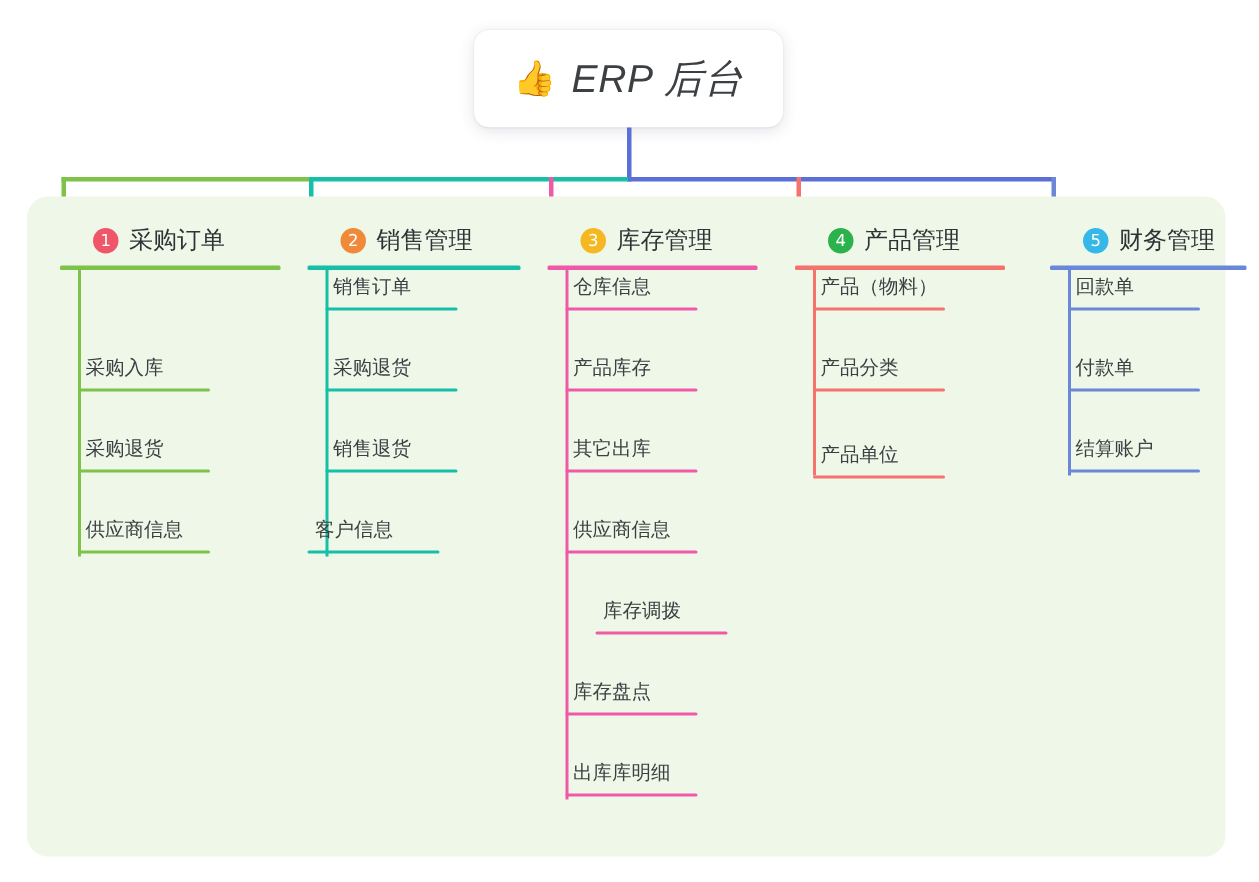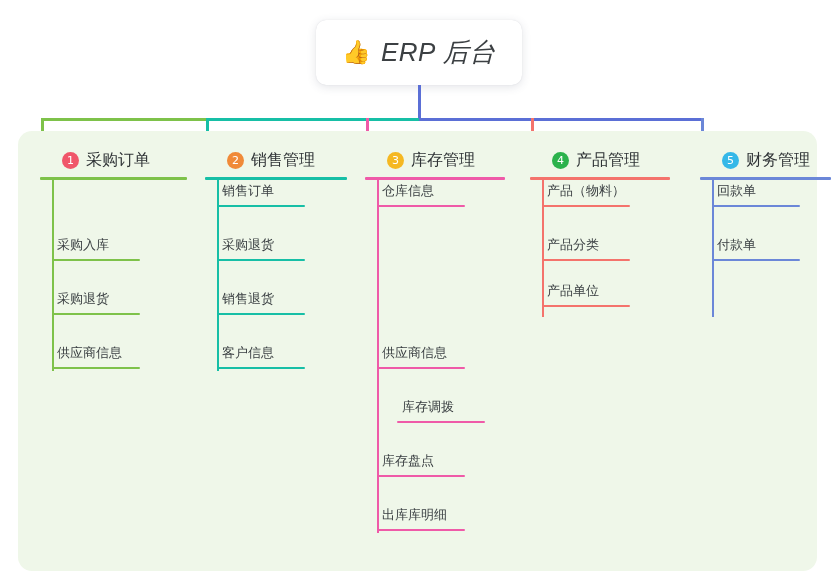--- a/index.html
+++ b/index.html
@@ -125,36 +125,44 @@
             <div class="leaf-rule" style="width: 88px; background: rgb(23, 191, 166);"></div>
           </div>
           <div class="leaf" style="left: 12px; top: 86px; width: 88px; height: 30px;">
             <div class="leaf-text">采购退货</div>
             <div class="leaf-rule" style="width: 88px; background: rgb(23, 191, 166);"></div>
           </div>
           <div class="leaf" style="left: 12px; top: 140px; width: 88px; height: 30px;">
             <div class="leaf-text">销售退货</div>
             <div class="leaf-rule" style="width: 88px; background: rgb(23, 191, 166);"></div>
           </div>
-          <div class="leaf" style="left: 12px; top: 194px; width: 88px; height: 30px;">
+          <div class="leaf" style="left: 0; top: 194px; width: 88px; height: 30px;">
             <div class="leaf-text">客户信息</div>
             <div class="leaf-rule" style="width: 88px; background: rgb(23, 191, 166);"></div>
           </div>
         </div>
         <div class="column" style="left: 347px; top: 14px;">
           <div class="col-head">
             <span class="badge" style="background: rgb(245, 184, 34);">3</span>
             <span class="col-title">库存管理</span>
           </div>
           <div class="head-rule" style="left: 0px; top: 32px; width: 140px; background: rgb(239, 90, 168);"></div>
           <div class="spine" style="left: 12px; top: 34px; height: 354px; background: rgb(239, 90, 168);"></div>
           <div class="leaf" style="left: 12px; top: 32px; width: 88px; height: 30px;">
             <div class="leaf-text">仓库信息</div>
             <div class="leaf-rule" style="width: 88px; background: rgb(239, 90, 168);"></div>
           </div>
+          <div class="leaf" style="left: 12px; top: 86px; width: 88px; height: 30px;">
+            <div class="leaf-text">产品库存</div>
+            <div class="leaf-rule" style="width: 88px; background: rgb(239, 90, 168);"></div>
+          </div>
+          <div class="leaf" style="left: 12px; top: 140px; width: 88px; height: 30px;">
+            <div class="leaf-text">其它出库</div>
+            <div class="leaf-rule" style="width: 88px; background: rgb(239, 90, 168);"></div>
+          </div>
           <div class="leaf" style="left: 12px; top: 194px; width: 88px; height: 30px;">
             <div class="leaf-text">供应商信息</div>
             <div class="leaf-rule" style="width: 88px; background: rgb(239, 90, 168);"></div>
           </div>
           <div class="leaf" style="left: 12px; top: 248px; width: 88px; height: 30px; margin-left: 20px;">
             <div class="leaf-text">库存调拨</div>
             <div class="leaf-rule" style="width: 88px; background: rgb(239, 90, 168);"></div>
           </div>
           <div class="leaf" style="left: 12px; top: 302px; width: 88px; height: 30px;">
             <div class="leaf-text">库存盘点</div>
@@ -173,37 +181,41 @@
           <div class="head-rule" style="left: 0px; top: 32px; width: 140px; background: rgb(244, 115, 108);"></div>
           <div class="spine" style="left: 12px; top: 34px; height: 138px; background: rgb(244, 115, 108);"></div>
           <div class="leaf" style="left: 12px; top: 32px; width: 88px; height: 30px;">
             <div class="leaf-text">产品（物料）</div>
             <div class="leaf-rule" style="width: 88px; background: rgb(244, 115, 108);"></div>
           </div>
           <div class="leaf" style="left: 12px; top: 86px; width: 88px; height: 30px;">
             <div class="leaf-text">产品分类</div>
             <div class="leaf-rule" style="width: 88px; background: rgb(244, 115, 108);"></div>
           </div>
-          <div class="leaf" style="left: 12px; top: 132px; width: 88px; height: 30px;">
+          <div class="leaf" style="left: 12px; top: 144px; width: 88px; height: 30px;">
             <div class="leaf-text">产品单位</div>
             <div class="leaf-rule" style="width: 88px; background: rgb(244, 115, 108);"></div>
           </div>
         </div>
         <div class="column" style="left: 682px; top: 14px;">
           <div class="col-head">
             <span class="badge" style="background: rgb(53, 184, 232);">5</span>
             <span class="col-title">财务管理</span>
           </div>
           <div class="head-rule" style="left: 0px; top: 32px; width: 131px; background: rgb(107, 135, 216);"></div>
           <div class="spine" style="left: 12px; top: 34px; height: 138px; background: rgb(107, 135, 216);"></div>
           <div class="leaf" style="left: 12px; top: 32px; width: 88px; height: 30px;">
             <div class="leaf-text">回款单</div>
             <div class="leaf-rule" style="width: 88px; background: rgb(107, 135, 216);"></div>
           </div>
           <div class="leaf" style="left: 12px; top: 86px; width: 88px; height: 30px;">
             <div class="leaf-text">付款单</div>
             <div class="leaf-rule" style="width: 88px; background: rgb(107, 135, 216);"></div>
           </div>
+          <div class="leaf" style="left: 12px; top: 140px; width: 88px; height: 30px;">
+            <div class="leaf-text">结算账户</div>
+            <div class="leaf-rule" style="width: 88px; background: rgb(107, 135, 216);"></div>
+          </div>
         </div>
       </div>
   </div>
 
 </div>
 
 </body></html>

